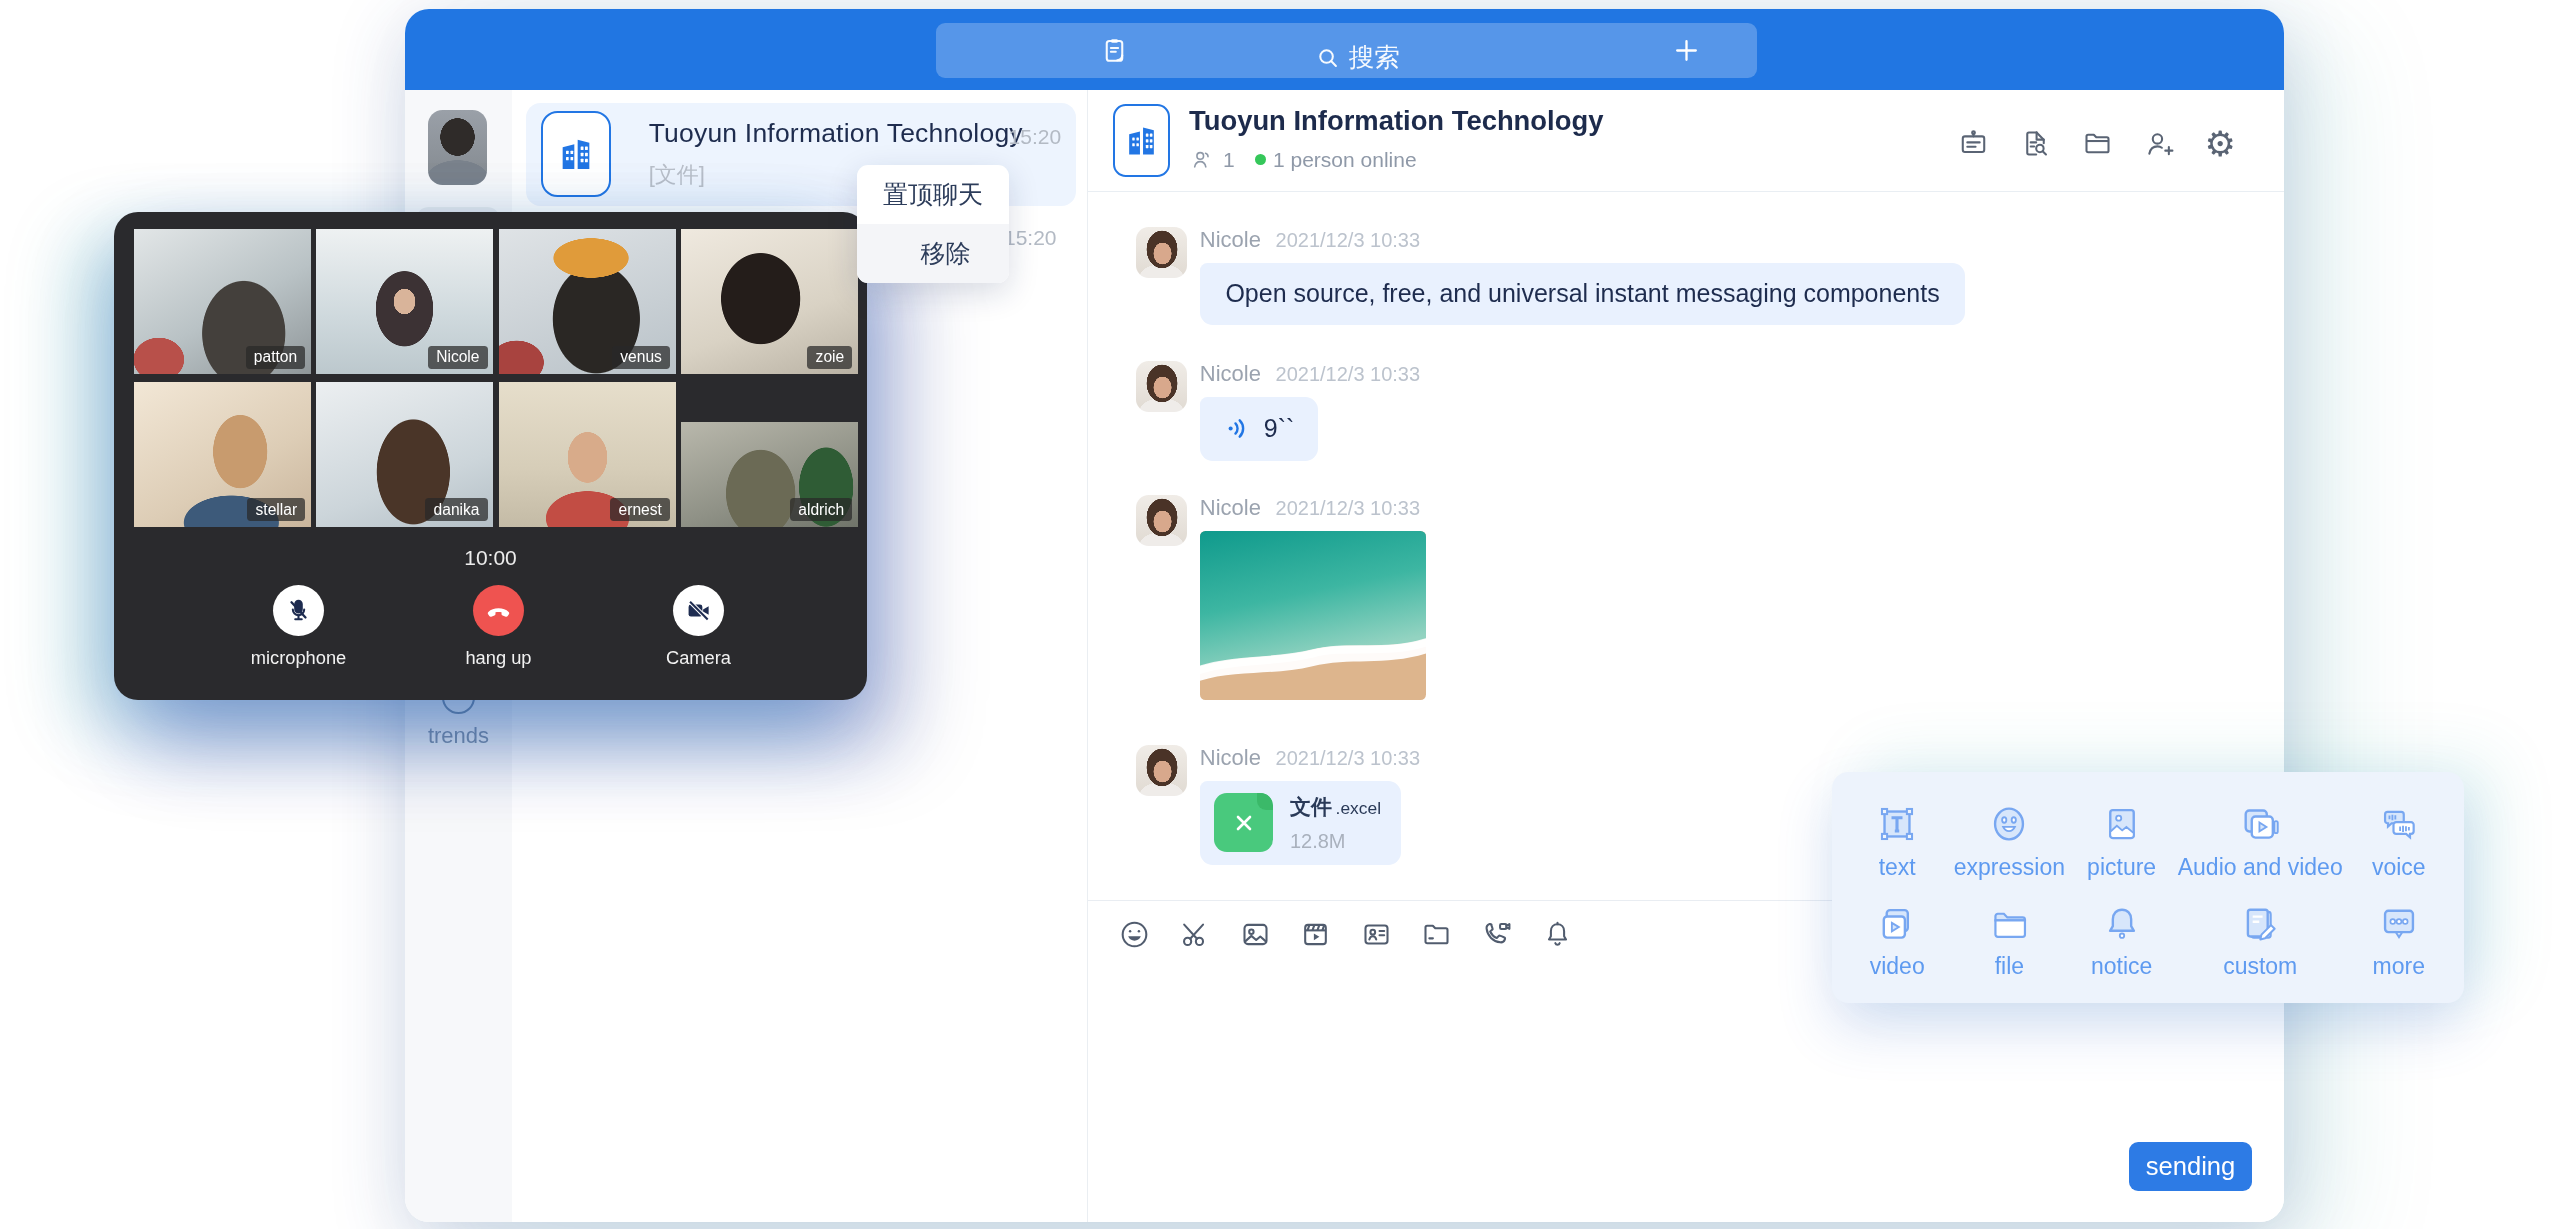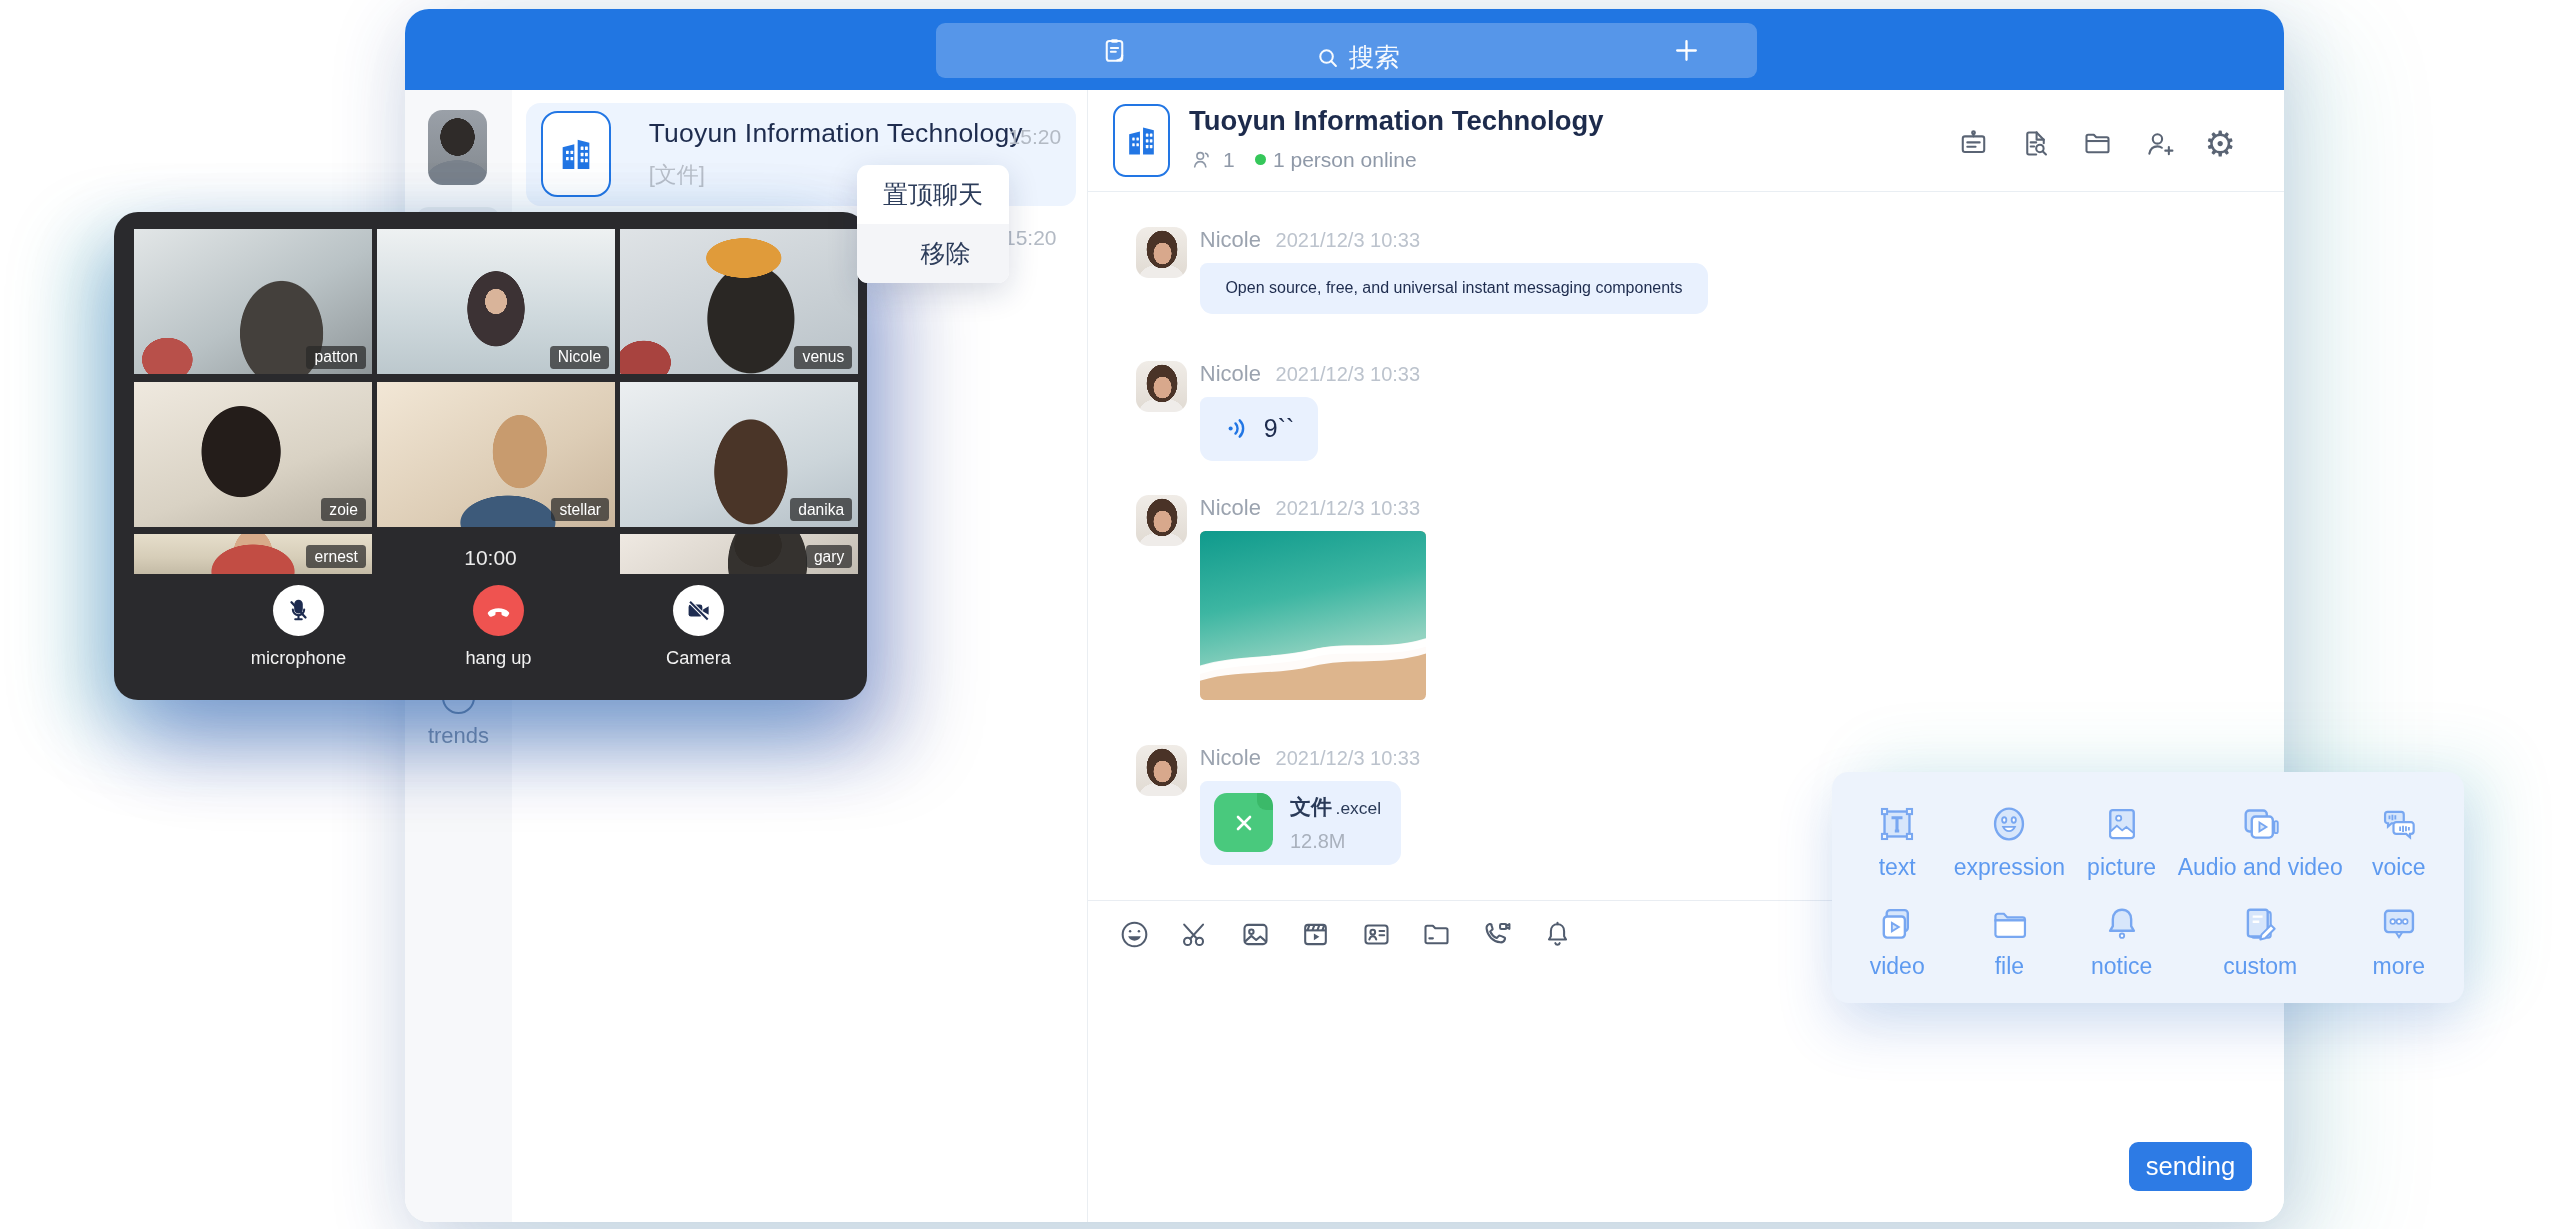--- a/index.html
+++ b/index.html
@@ -62,21 +62,21 @@
   .avatar-n{width:51px;height:51px;border-radius:12.8px;flex:none;
     background:
       radial-gradient(ellipse 9.1px 11px at 52% 52%, #d8a88c 0 98%, transparent 100%),
       radial-gradient(ellipse 15.6px 19px at 51% 44%, #4a3327 0 98%, transparent 100%),
       radial-gradient(ellipse 22px 12.8px at 50% 98%, #efece9 0 98%, transparent 100%),
       linear-gradient(#f0ece7,#e0dad2);}
   .meta{display:flex;align-items:baseline;gap:14.6px;height:27.4px;}
   .sender{font-size:22px;color:#9ba3af;}
   .ts{font-size:20px;color:#bcc3cd;}
   .bubble{margin-top:8.2px;background:#e9f1fe;border-radius:7.3px 12.8px 12.8px 12.8px;width:fit-content;}
-  .bubble.text{padding:16.5px 25.6px;font-size:16px;color:#1e2c4e;}
+  .bubble.text{padding:16.5px 25.6px;font-size:25px;color:#1e2c4e;}
   .bubble.voice{display:flex;align-items:center;gap:11px;padding:0 24px;height:64px;font-size:25px;color:#1e2c4e;}
   .bubble.voice svg{width:29px;height:29px;}
   .img-msg{margin-top:8.2px;width:226px;height:169px;border-radius:5.5px;overflow:hidden;}
   .bubble.file{display:flex;align-items:center;gap:16.5px;padding:12.8px 20px 12.8px 14.6px;height:59px;}
   .xls{width:59px;height:59px;border-radius:12.8px;background:#49c97d;position:relative;display:flex;align-items:center;justify-content:center;overflow:hidden;}
   .xls::before{content:"";position:absolute;right:0;top:0;width:16.5px;height:16.5px;background:#3bb969;border-radius:0 0 0 9.1px;}
   .xls svg{width:24px;height:24px;}
   .f-name{font-size:21px;color:#2a3a58;font-weight:700;}
   .f-ext{font-size:17.4px;color:#2a3a58;font-weight:400;margin-left:3.7px;}
   .f-size{font-size:20px;color:#a9b1bd;margin-top:9.1px;}
@@ -90,21 +90,21 @@
   
   .ctx{position:absolute;left:857px;top:165px;width:152px;border-radius:11px;background:#fff;overflow:hidden;
        box-shadow:0 9.1px 31px rgba(20,40,90,.16);z-index:60;}
   .ctx-item{height:59px;display:flex;align-items:center;justify-content:center;font-size:25px;color:#2c3c5a;}
   .ctx-item.alt{background:#f4f5f8;padding-left:25px;}
 
   
   .vc{position:absolute;left:114px;top:212px;width:753px;height:488px;background:#2a2a2d;border-radius:24px;z-index:40;
       box-shadow:0 37px 82px rgba(25,70,210,.30),-37px 24px 73px rgba(0,150,140,.22),37px 46px 82px rgba(20,40,120,.25);
       overflow:hidden;}
-  .vc-grid{position:absolute;left:20px;top:17.4px;right:9.1px;display:grid;grid-template-columns:repeat(3,1fr);
+  .vc-grid{position:absolute;left:20px;top:17.4px;right:9.1px;display:grid;grid-template-columns:repeat(4,1fr);
            grid-template-rows:145px 145px;gap:7.3px 5.5px;}
   .tile{position:relative;overflow:hidden;}
   .chip{position:absolute;right:5.5px;bottom:5.5px;background:rgba(40,40,40,.72);color:#fff;font-size:15.6px;
         padding:2.7px 8.2px;border-radius:3.7px;}
   .t1{background:radial-gradient(ellipse 42px 53px at 62% 72%, #44403c 0 98%, transparent 100%),radial-gradient(ellipse 25.6px 22px at 14% 90%, #b8504a 0 98%, transparent 100%),linear-gradient(150deg,#e2e6e7 0%,#b9c2c5 55%,#8f9699 100%);}
   .t2{background:radial-gradient(ellipse 11px 12.8px at 50% 50%, #d9b49a 0 98%, transparent 100%),radial-gradient(ellipse 29px 38px at 50% 55%, #3c3234 0 98%, transparent 100%),linear-gradient(180deg,#eef1f2,#cfd9dd 60%,#bcc8cd);}
   .t3{background:radial-gradient(ellipse 40px 46px at 45% 48%, #241d1a 0 98%, transparent 100%),linear-gradient(160deg,#efe9df,#d9d2c4 60%,#b9b2a4);}
   .t4{background:radial-gradient(ellipse 38px 20px at 52% 20%, #e09b3a 0 98%, transparent 100%),radial-gradient(ellipse 44px 55px at 55% 62%, #2a2724 0 98%, transparent 100%),radial-gradient(ellipse 27.4px 22px at 10% 92%, #a8433f 0 98%, transparent 100%),linear-gradient(160deg,#dfe3e6,#b9c2c8);}
   .t5{background:radial-gradient(ellipse 48px 27.4px at 55% 97%, #3d5a7a 0 98%, transparent 100%),radial-gradient(ellipse 27.4px 37px at 60% 48%, #c89b6e 0 98%, transparent 100%),linear-gradient(150deg,#f2e7d6,#ddcdb6 60%,#c9b59c);}
   .t6{background:radial-gradient(ellipse 37px 53px at 55% 62%, #4a3528 0 98%, transparent 100%),linear-gradient(160deg,#eceff1,#ccd5da 65%,#b4bfc6);}

